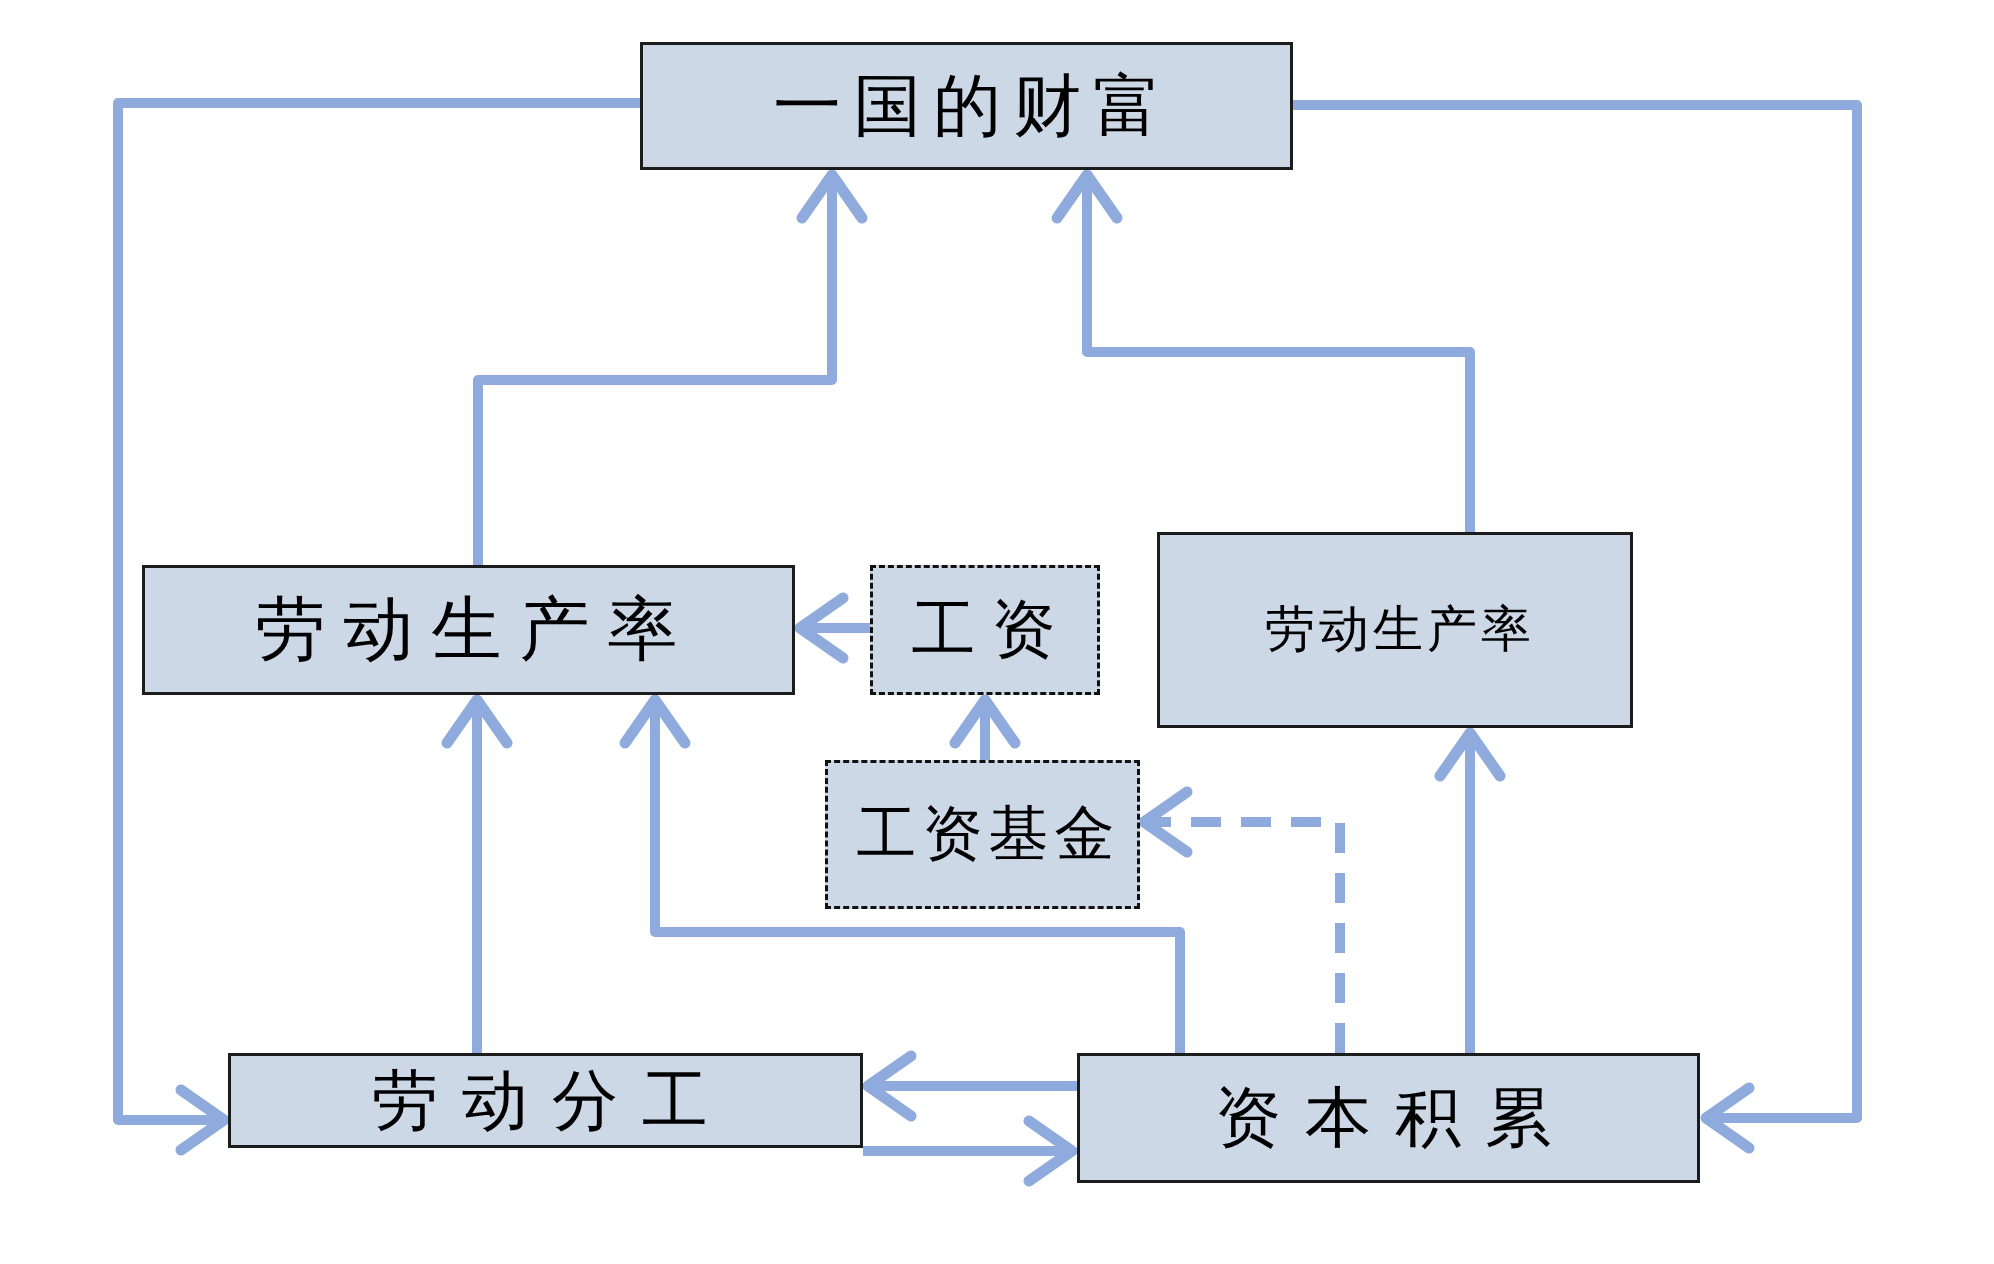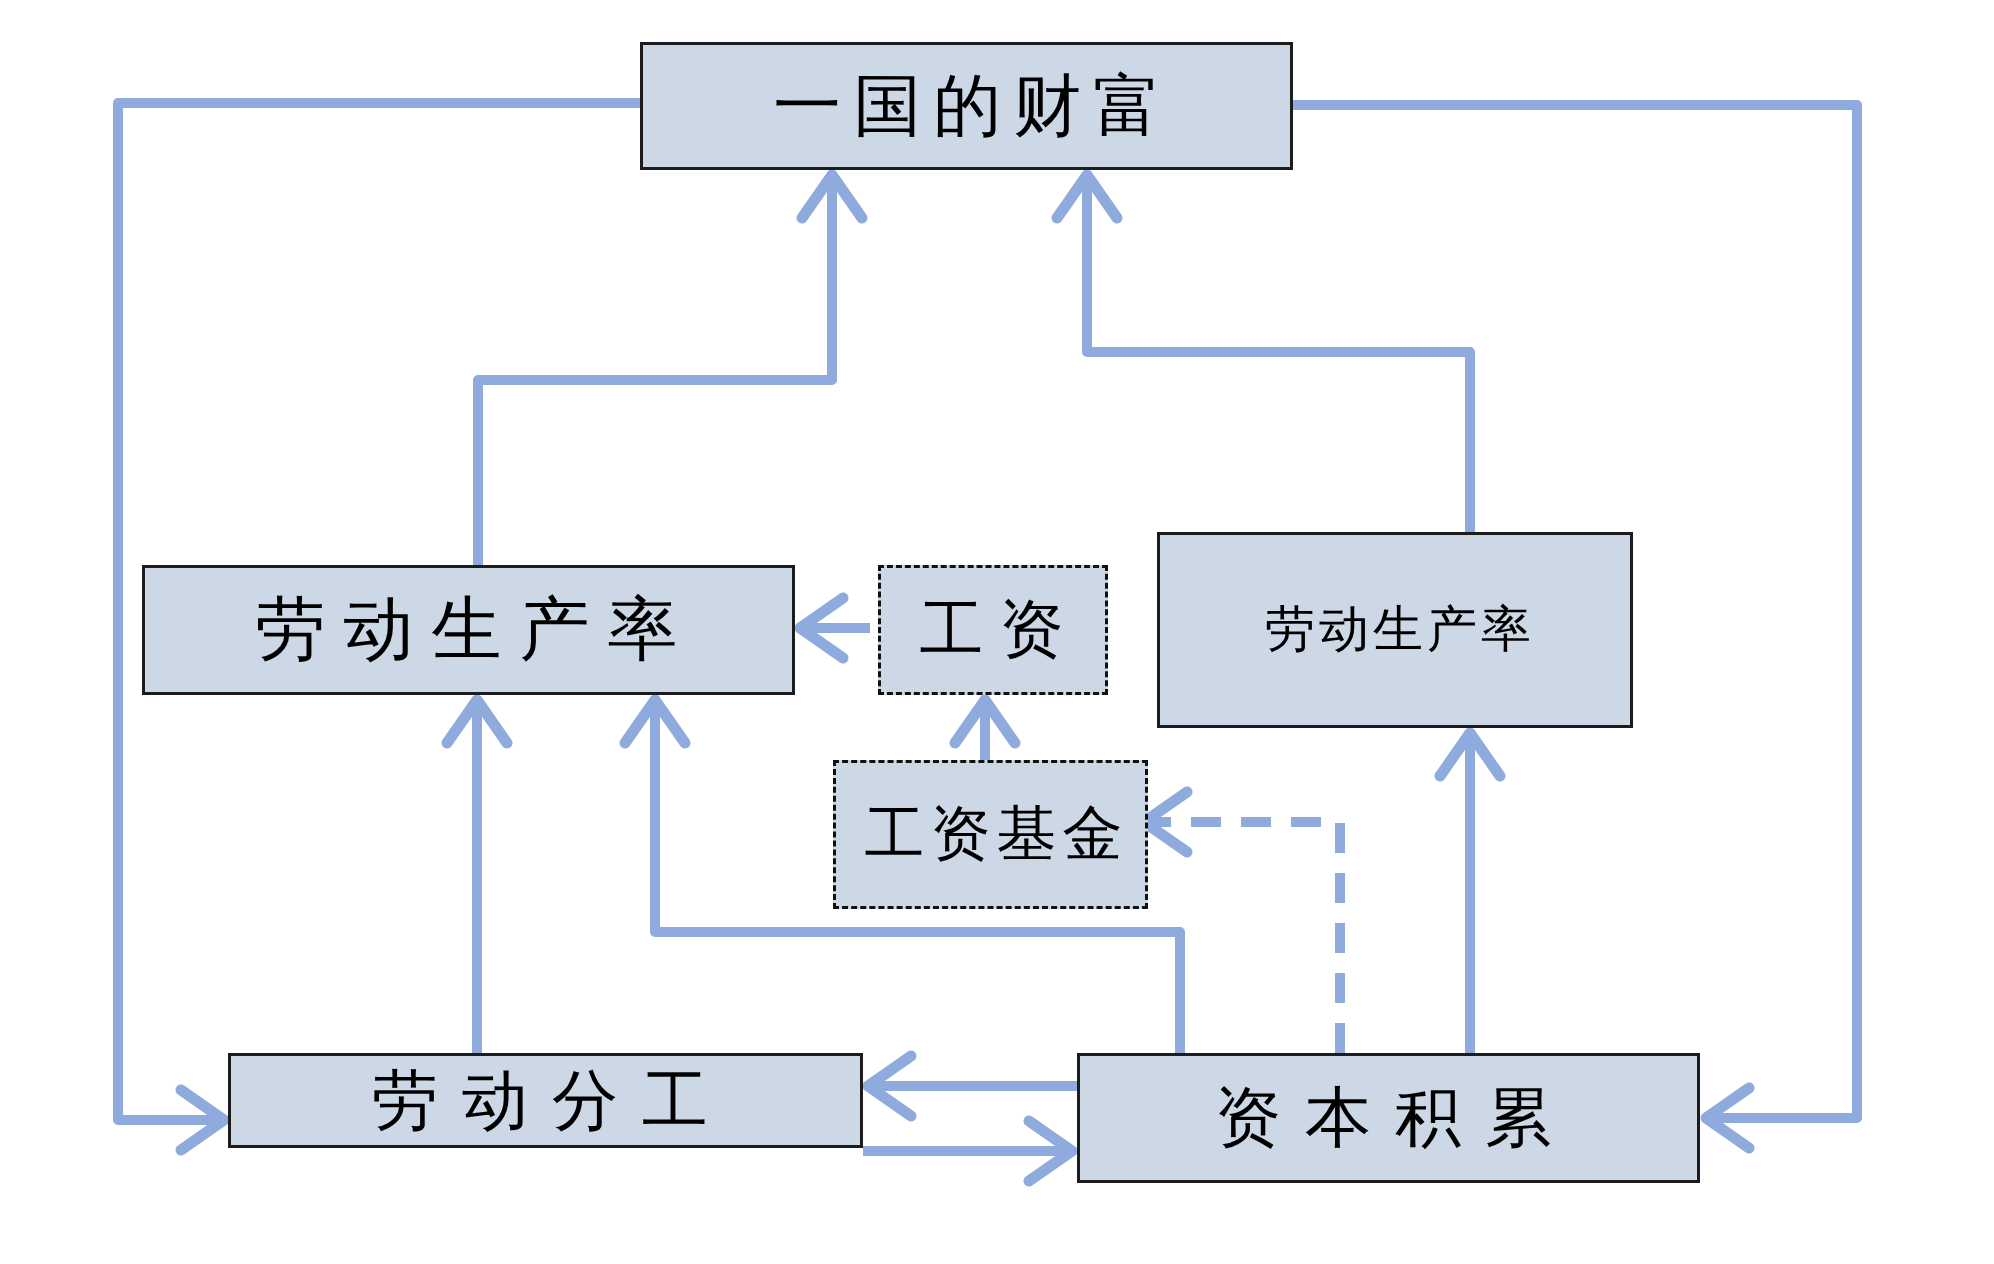--- a/index.html
+++ b/index.html
@@ -44,21 +44,21 @@
     box-sizing: border-box;
     display: flex;
     flex-direction: column;
     align-items: center;
     justify-content: center;
     text-align: right;
     color: #000000;
     line-height: 1.18;
     white-space: nowrap;
   }
-  .node.dashed { border: 3px dashed #111111; margin-left: 8px; }
+  .node.dashed { border: 3px dashed #111111; }
 
   .node-wealth       { left: 640px;  top: 42px;   width: 653px; height: 128px; font-size: 68px; letter-spacing: 12px; }
   .node-productivity { left: 142px;  top: 565px;  width: 653px; height: 130px; font-size: 70px; letter-spacing: 18px; }
   .node-wage         { left: 870px;  top: 565px;  width: 230px; height: 130px; font-size: 64px; letter-spacing: 16px; }
   .node-ratio        { left: 1157px; top: 532px;  width: 476px; height: 196px; font-size: 50px; letter-spacing: 4px; line-height: 1.55; }
   .node-wagefund     { left: 825px;  top: 760px;  width: 315px; height: 149px; font-size: 60px; letter-spacing: 6px; }
   .node-division     { left: 228px;  top: 1053px; width: 635px; height: 95px; font-size: 66px; letter-spacing: 24px; }
   .node-capital      { left: 1077px; top: 1053px; width: 623px; height: 130px; font-size: 66px; letter-spacing: 24px; }
 
   

